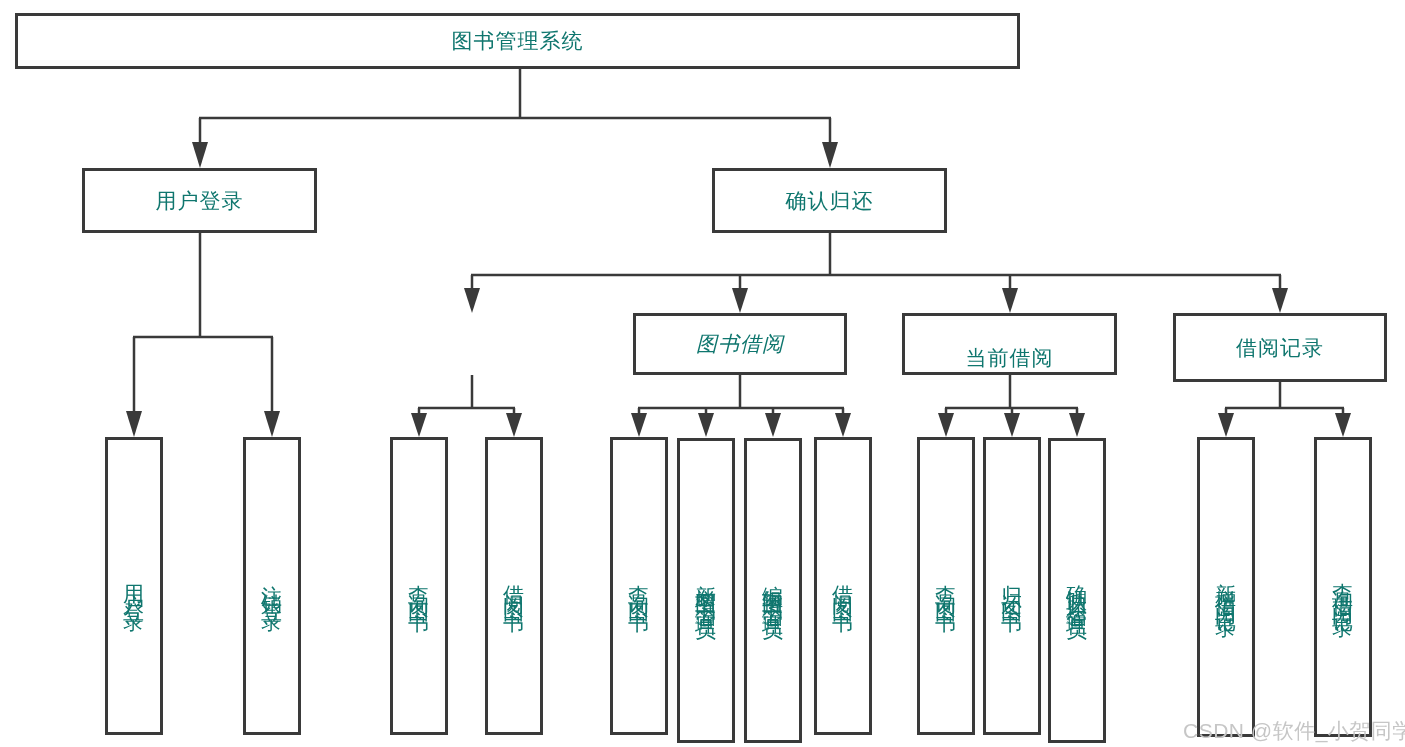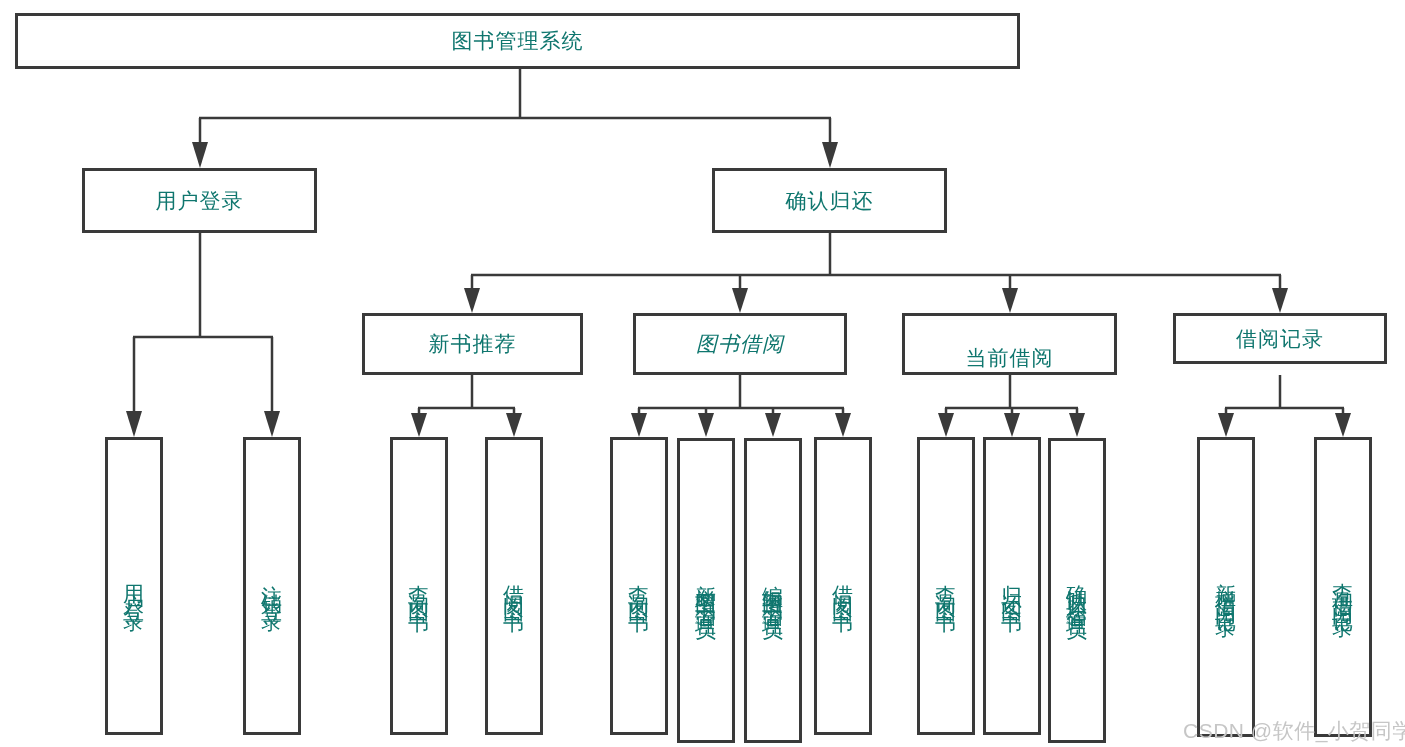--- a/index.html
+++ b/index.html
@@ -111,30 +111,27 @@
     <span>图书管理系统</span>
   </div>
 
   <div class="node h" style="left:82px;top:168px;width:235px;height:65px;">
     <span>用户登录</span>
   </div>
   <div class="node h" style="left:712px;top:168px;width:235px;height:65px;">
     <span>确认归还</span>
   </div>
 
-  <div class="node h" style="left:362px;top:313px;width:221px;height:62px;">
-    <span>新书推荐</span>
-  </div>
   <div class="node h" style="left:633px;top:313px;width:214px;height:62px;font-style:italic;">
     <span>图书借阅</span>
   </div>
   <div class="node h" style="left:902px;top:313px;width:215px;height:62px;align-items:flex-end;">
     <span>当前借阅</span>
   </div>
-  <div class="node h" style="left:1173px;top:313px;width:214px;height:51px;">
+  <div class="node h" style="left:1173px;top:313px;width:214px;height:69px;">
     <span>借阅记录</span>
   </div>
 
   <div class="node v" style="left:105px;top:437px;width:58px;height:298px;">
     <span>用户登录</span>
   </div>
   <div class="node v" style="left:243px;top:437px;width:58px;height:298px;">
     <span>注销登录</span>
   </div>
 

